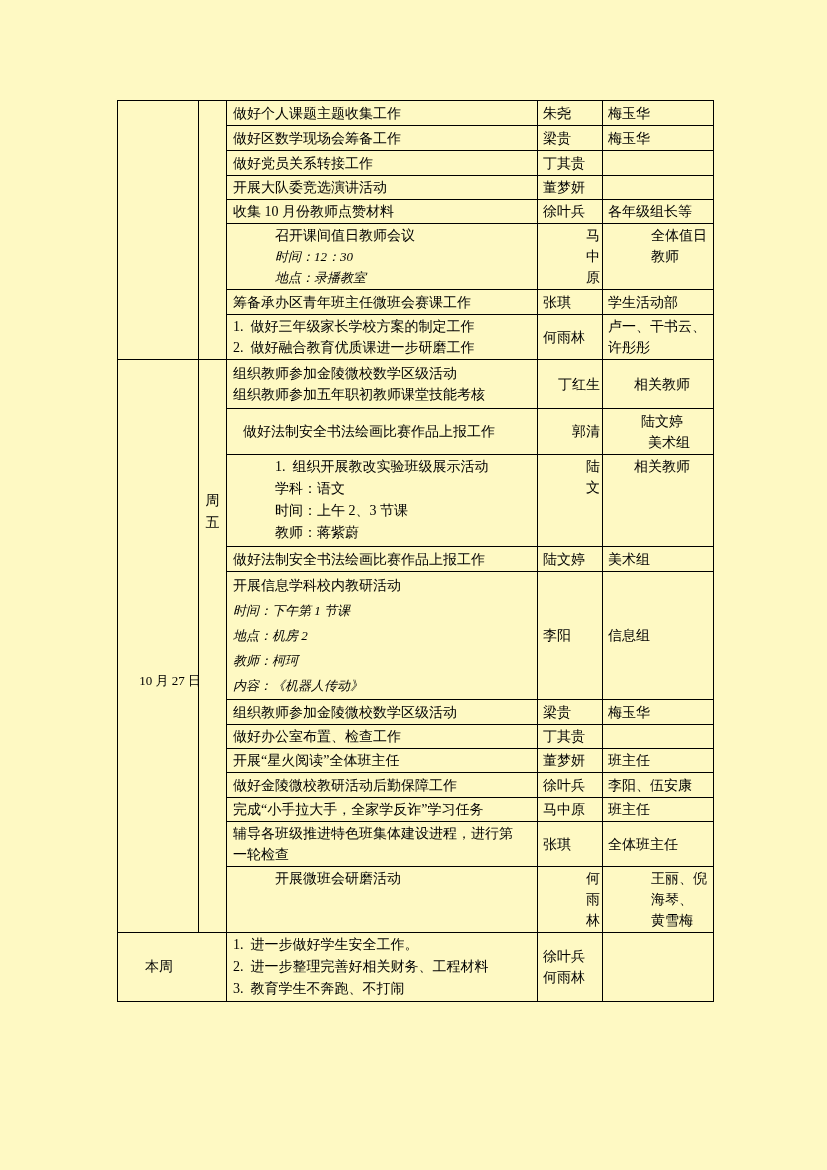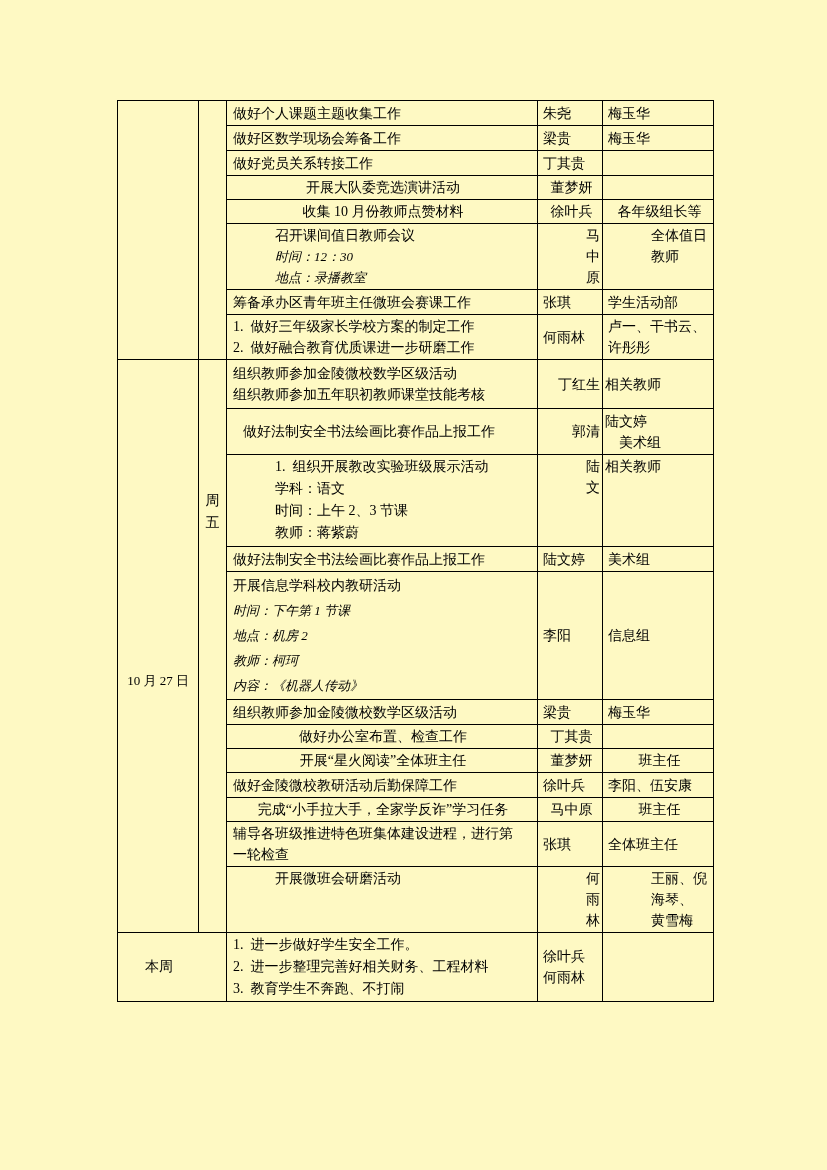--- a/index.html
+++ b/index.html
@@ -25,47 +25,47 @@
   td.task-cell   { padding:1px 4px 1px 6px; }
   td.person-cell { padding:1px 2px 1px 5px; }
   td.assist-cell { padding:1px 2px 1px 5px; }
   td.date-cell, td.day-cell { position:relative; padding:0; }
 
   .line { display:block; white-space:pre-wrap; }
   .kai  { font-style:italic; font-size:13px; }
 
   
   tr { height:25px; }
-  .r4,.r5,.r15,.r16,.r18 { height:24px;text-align:center; }
+  .r4,.r5,.r15,.r16,.r18 { height:24px; }
   .r6  { height:65px; }
   .r8  { height:45px; }
   .r9  { height:49px; }
   .r10 { height:46px; }
   .r11 { height:92px; }
   .r13 { height:128px; }
   .r19 { height:45px;margin-top:36px; }
   .r20 { height:42px; }
   .r21 { height:66px; }
 
   
   .r6 td, .r11 td, .r20 td { vertical-align:top;padding-left:48px; }
 
   
   .r9 .person-cell, .r10 .person-cell { text-align:right; padding-left:0; }
-  .r9 .assist-cell, .r10 .assist-cell, .r11 .assist-cell { padding-left:2px; }
+  .r9 .assist-cell, .r10 .assist-cell, .r11 .assist-cell { text-align:center; padding-left:10px; }
   .r10 .task-cell { padding-left:16px; }
 
   
   .r11 .task-cell .line { line-height:22px; }
   .r13 .task-cell .line { line-height:25px; }
   .r21 .task-cell .line { line-height:22px; }
 
   
   .r9 .date-label {
-    position:absolute; top:310px; left:0; width:100%;
+    position:absolute; top:310px; left:12px; width:100%;
     text-align:center; font-size:13px; white-space:nowrap;
   }
   .r9 .day-label {
     position:absolute; top:130px; left:0; width:100%;
     text-align:center; line-height:22px;
   }
   .r21 .week-label { display:block; text-align:center; padding-right:26px;font-family:Liberation Mono, monospace; }
 </style>
 </head>
 <body>

